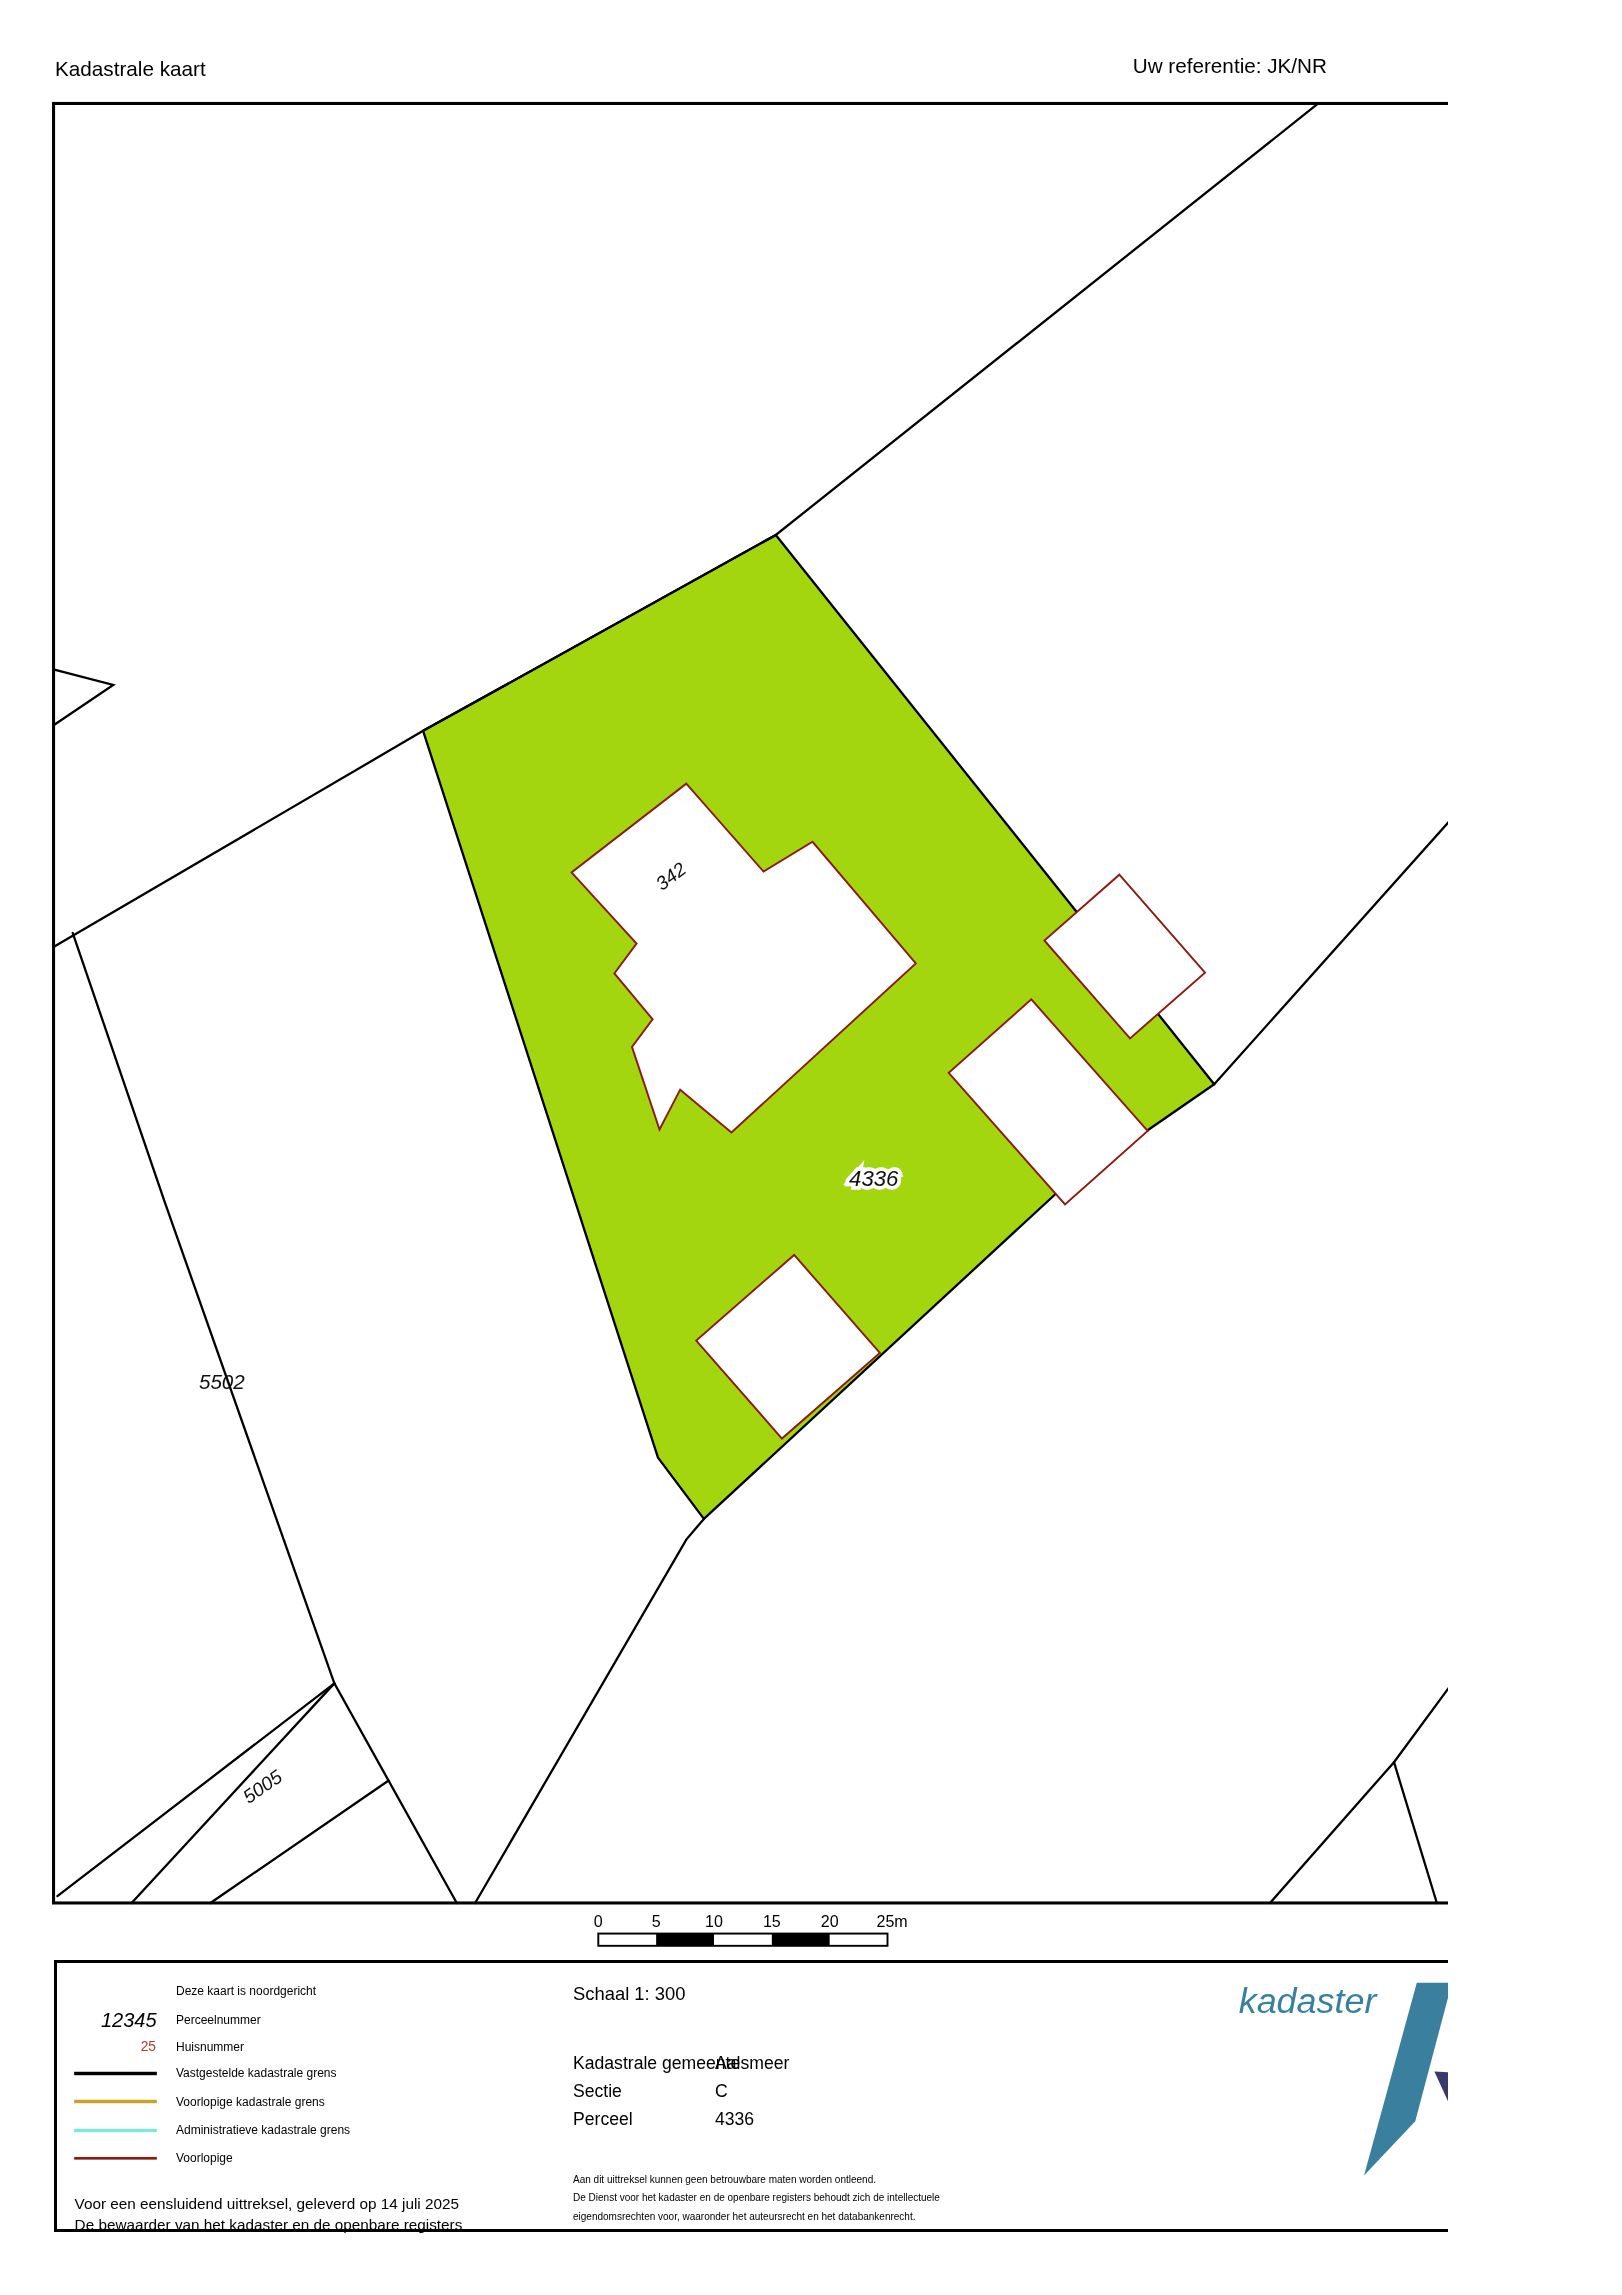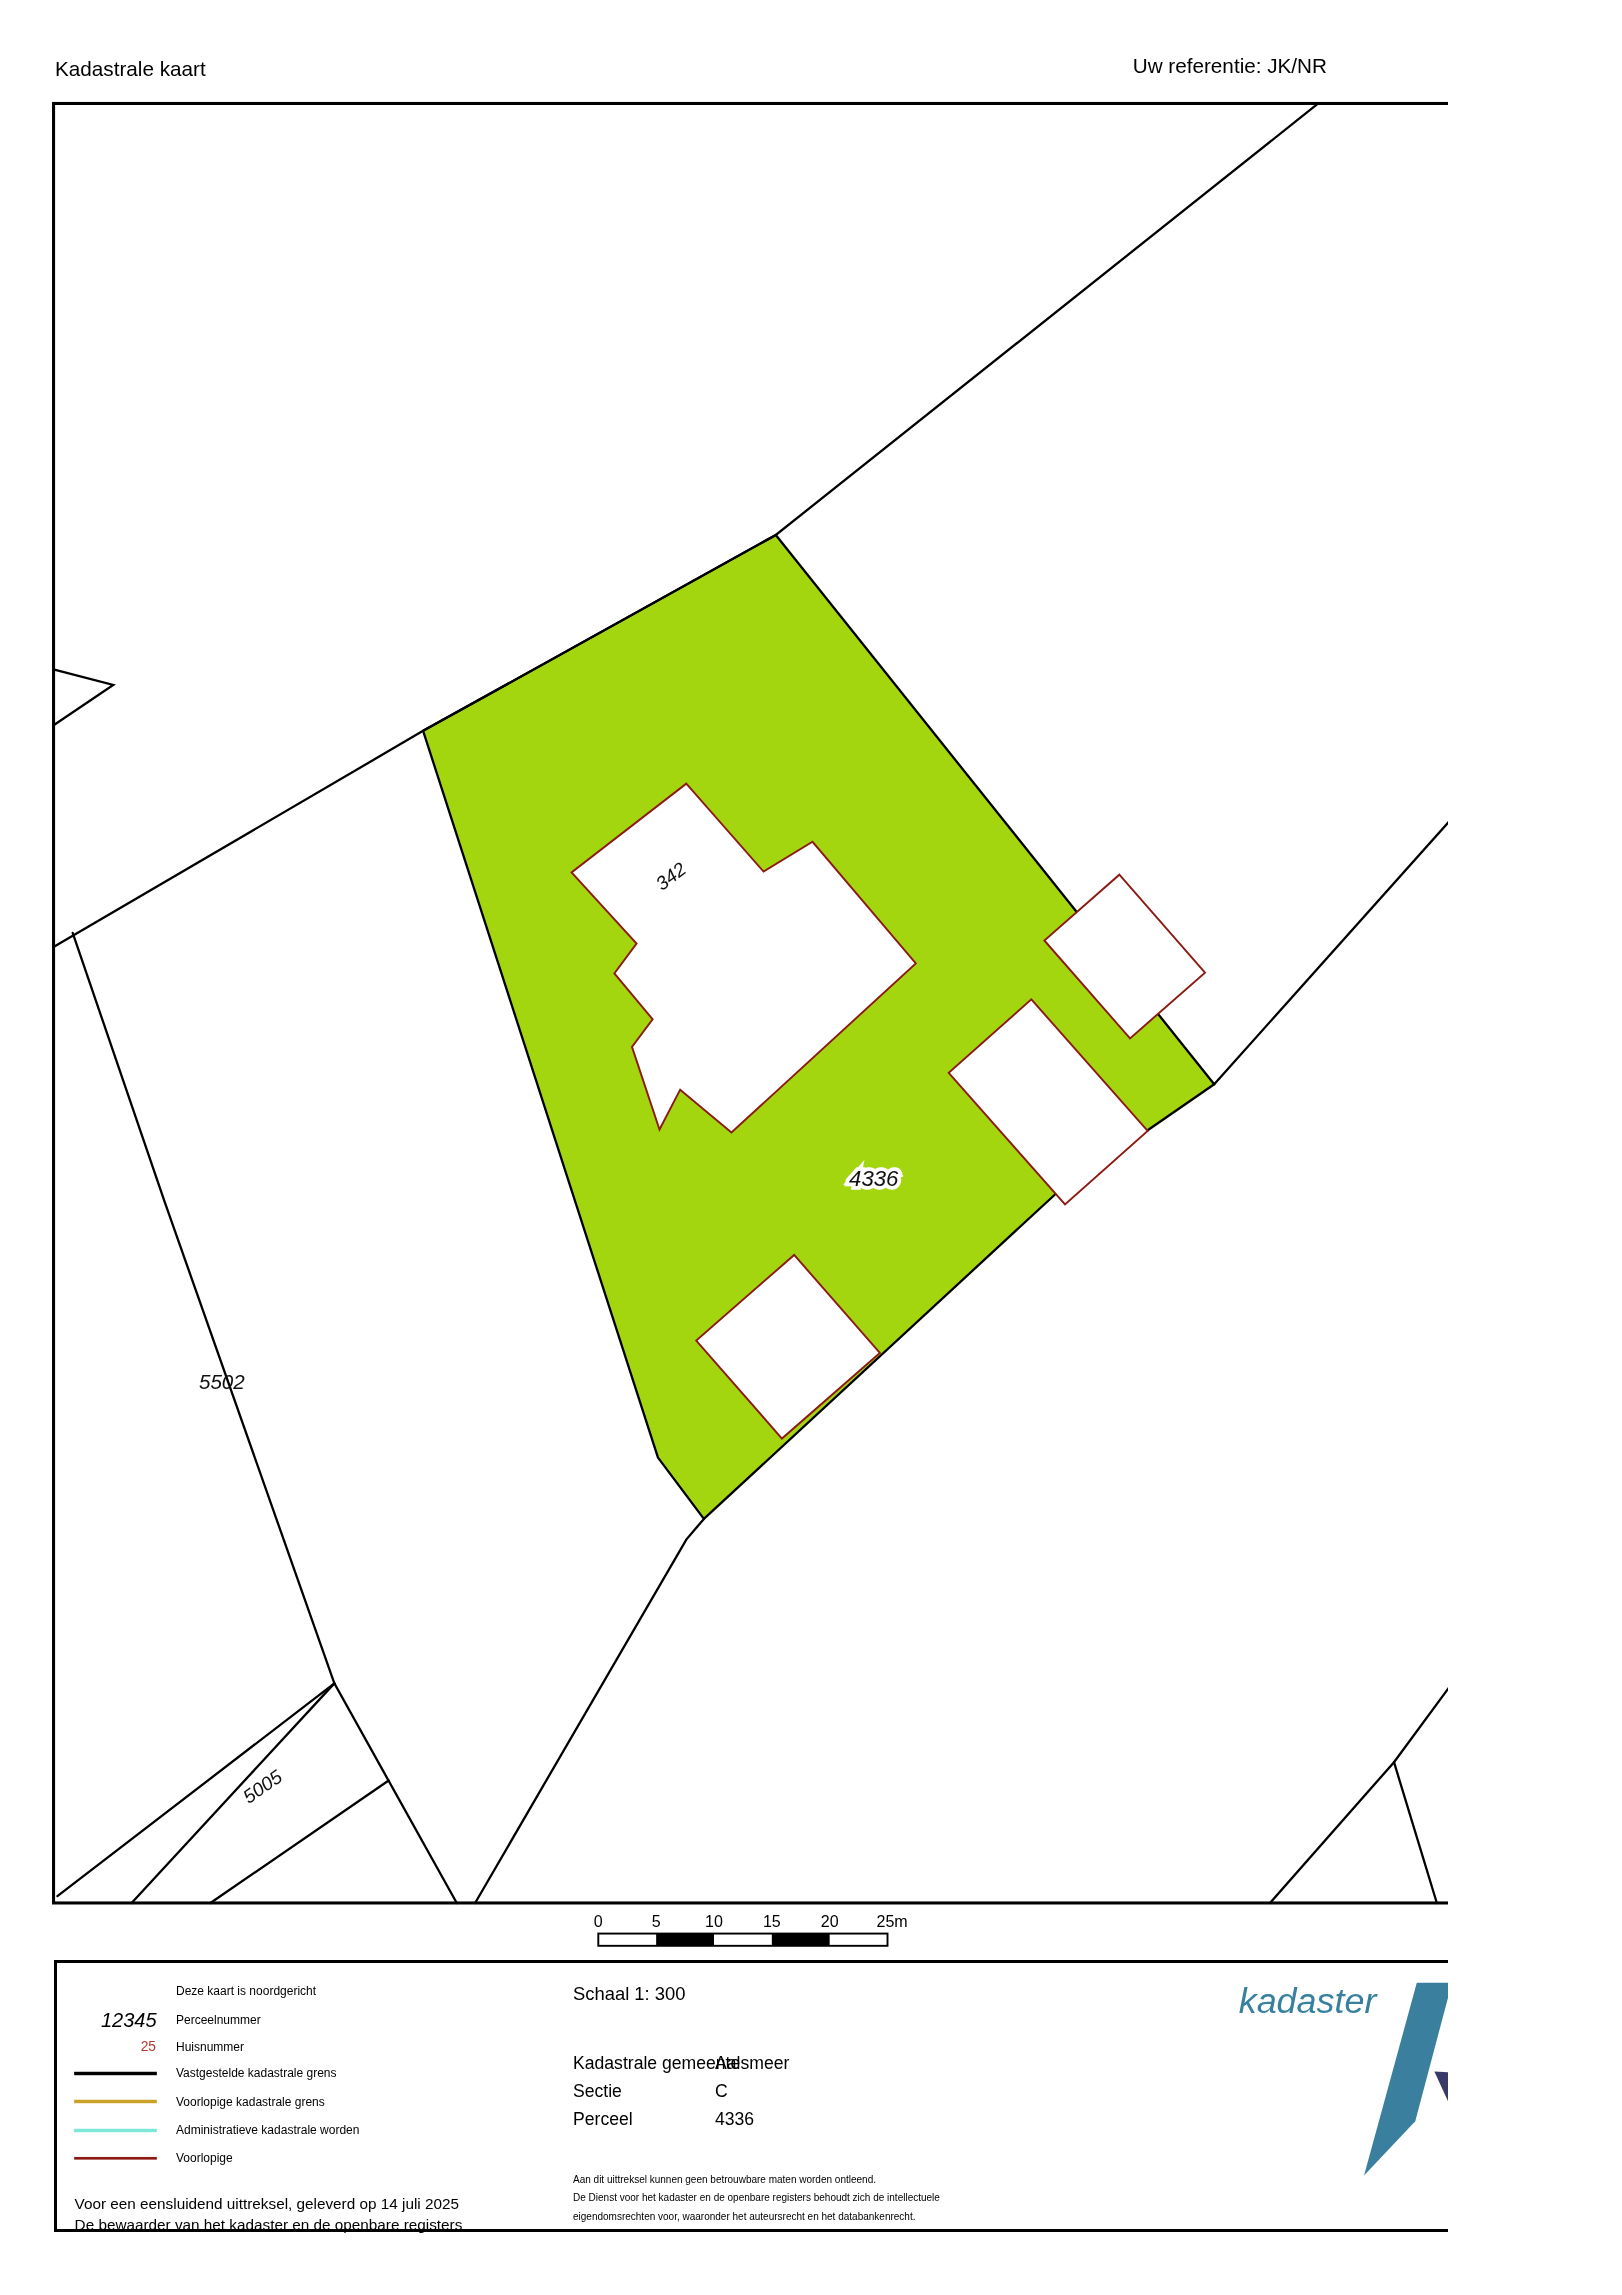--- a/index.html
+++ b/index.html
@@ -99,21 +99,21 @@
     <div class="fitem leg-label" style="left:119px;top:103px;">Vastgestelde kadastrale grens</div>
 
     <svg class="fitem" style="left:17px;top:136px;" width="83" height="4.6" viewBox="0 0 108 6">
       <rect x="0" y="1" width="108" height="4.5" fill="#c9a227"></rect>
     </svg>
     <div class="fitem leg-label" style="left:119px;top:132px;">Voorlopige kadastrale grens</div>
 
     <svg class="fitem" style="left:17px;top:165px;" width="83" height="4.6" viewBox="0 0 108 6">
       <rect x="0" y="1" width="108" height="4.5" fill="#7de8d8"></rect>
     </svg>
-    <div class="fitem leg-label" style="left:119px;top:160px;">Administratieve kadastrale worden</div>
+    <div class="fitem leg-label" style="left:119px;top:160px;">Administratieve kadastrale grens</div>
 
     <svg class="fitem" style="left:17px;top:193px;" width="83" height="4.6" viewBox="0 0 108 6">
       <rect x="0" y="1.25" width="108" height="3.5" fill="#8b1a12"></rect>
     </svg>
     <div class="fitem leg-label" style="left:119px;top:188px;">Voorlopige</div>
 
     <div class="fitem delivery" style="left:17.6px;top:232px;">Voor een eensluidend uittreksel, geleverd op 14 juli 2025</div>
     <div class="fitem delivery" style="left:17.6px;top:253px;">De bewaarder van het kadaster en de openbare registers</div>
 
     <div class="fitem schaal" style="left:516px;top:20px;">Schaal 1: 300</div>

